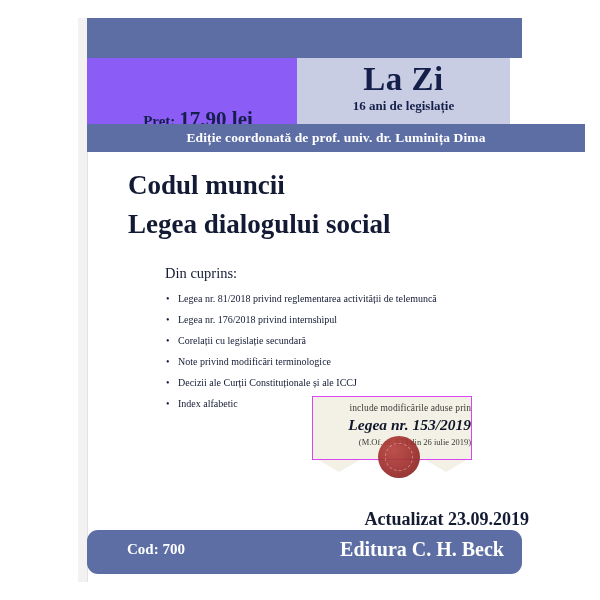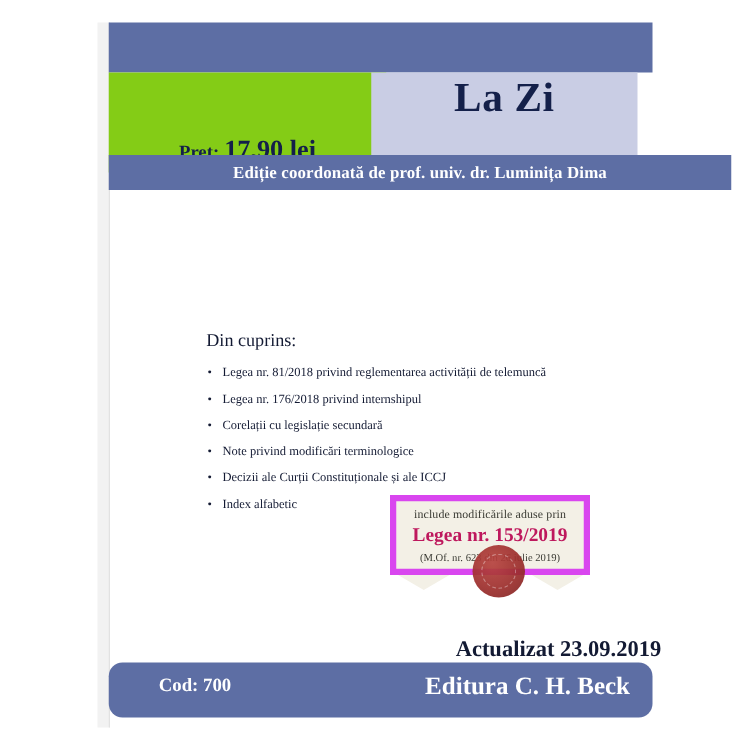--- a/index.html
+++ b/index.html
@@ -71,21 +71,21 @@
     font-weight: bold;
     line-height: 18px;
   }
   
   .price-area {
     position: absolute;
     left: 87px;
     top: 58px;
     width: 222px;
     height: 80px;
-    background: #84cc16;
+    background: #8b5cf6;
   }
   .price-line {
     position: absolute;
     left: 0;
     bottom: 6px;
     width: 222px;
     text-align: center;
     color: #14204a;
   }
   .price-label {
@@ -171,23 +171,23 @@
     width: 160px;
     height: 78px;
   }
   .badge-bg {
     position: absolute;
     left: 0;
     top: 0;
     width: 160px;
     height: 64px;
     background: #f3f0e6;
-    border: 5px solid #d946ef;
+    border: 1px solid #d946ef;
     box-sizing: border-box;
-    text-align: center;
+    text-align: right;
   }
   .badge-tail-l {
     position: absolute;
     left: 3px;
     top: 62px;
     width: 0;
     height: 0;
     border-left: 24px solid transparent;
     border-right: 24px solid transparent;
     border-top: 14px solid #f3f0e6;
@@ -204,23 +204,24 @@
   }
   .badge-line1 {
     font-size: 9.5px;
     color: #3a3a33;
     margin-top: 6px;
     letter-spacing: 0.1px;
   }
   .badge-line2 {
     font-size: 15.5px;
     font-weight: bold;
-    color: #be185d;
+    color: #0f172a;
     line-height: 20px;
     margin-top: 2px;
+    font-style: italic;
   }
   .badge-line3 {
     font-size: 8.5px;
     color: #3a3a33;
     margin-top: 2px;
   }
   .seal {
     position: absolute;
     left: 66px;
     top: 40px;
@@ -290,24 +291,29 @@
 
   <div class="price-area">
     <div class="price-line">
       <span class="price-label">Preț:</span>
       <span class="price-value">17,90 lei</span>
     </div>
   </div>
 
   <div class="lazi-block">
     <div class="lazi-title">La Zi</div>
+    <div class="lazi-sub">16 ani de legislație</div>
   </div>
 
   <div class="editor-strip">Ediție coordonată de prof. univ. dr. Luminița Dima</div>
 
+  <div class="titles">
+    <div class="title-main">Codul muncii</div>
+    <div class="title-second">Legea dialogului social</div>
+  </div>
 
   <div class="contents">
     <div class="contents-head">Din cuprins:</div>
     <ul class="contents-list">
       <li>Legea nr. 81/2018 privind reglementarea activității de telemuncă</li>
       <li>Legea nr. 176/2018 privind internshipul</li>
       <li>Corelații cu legislație secundară</li>
       <li>Note privind modificări terminologice</li>
       <li>Decizii ale Curții Constituționale și ale ICCJ</li>
       <li>Index alfabetic</li>

